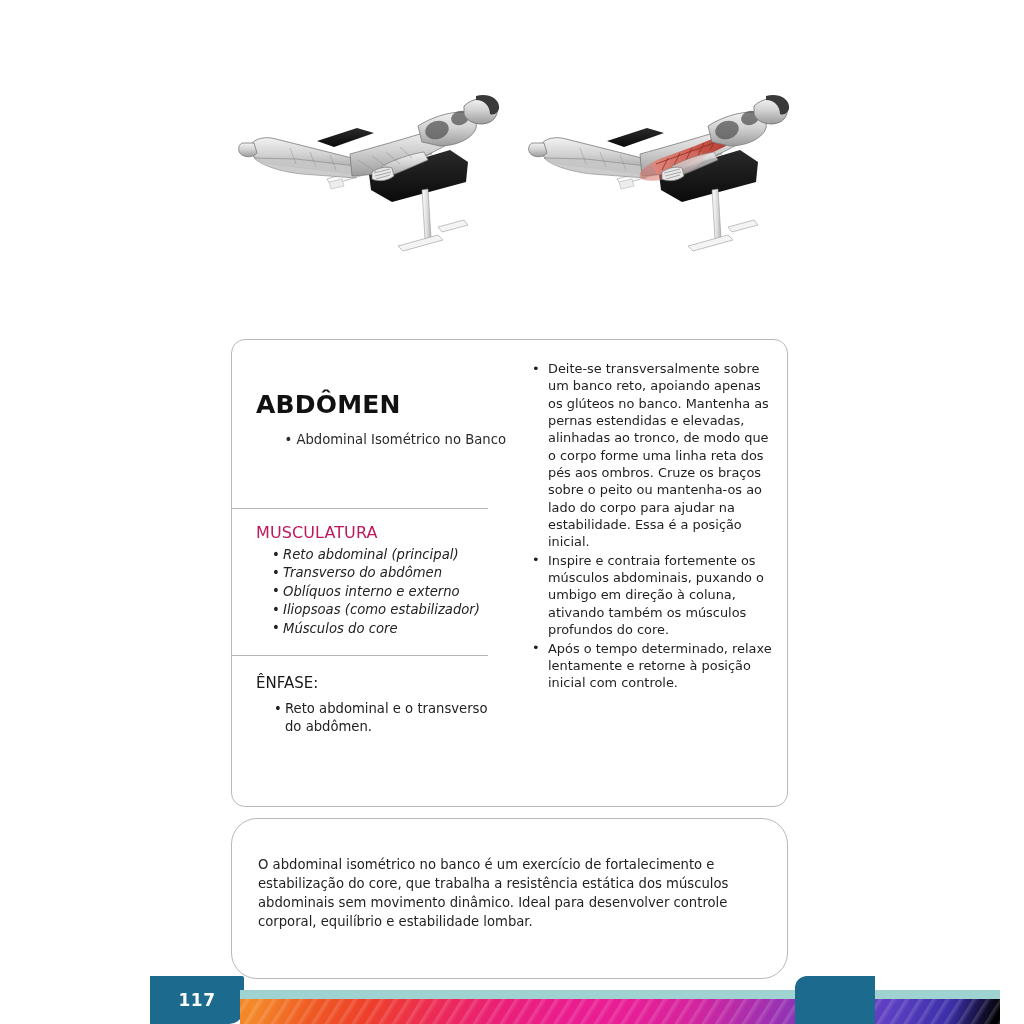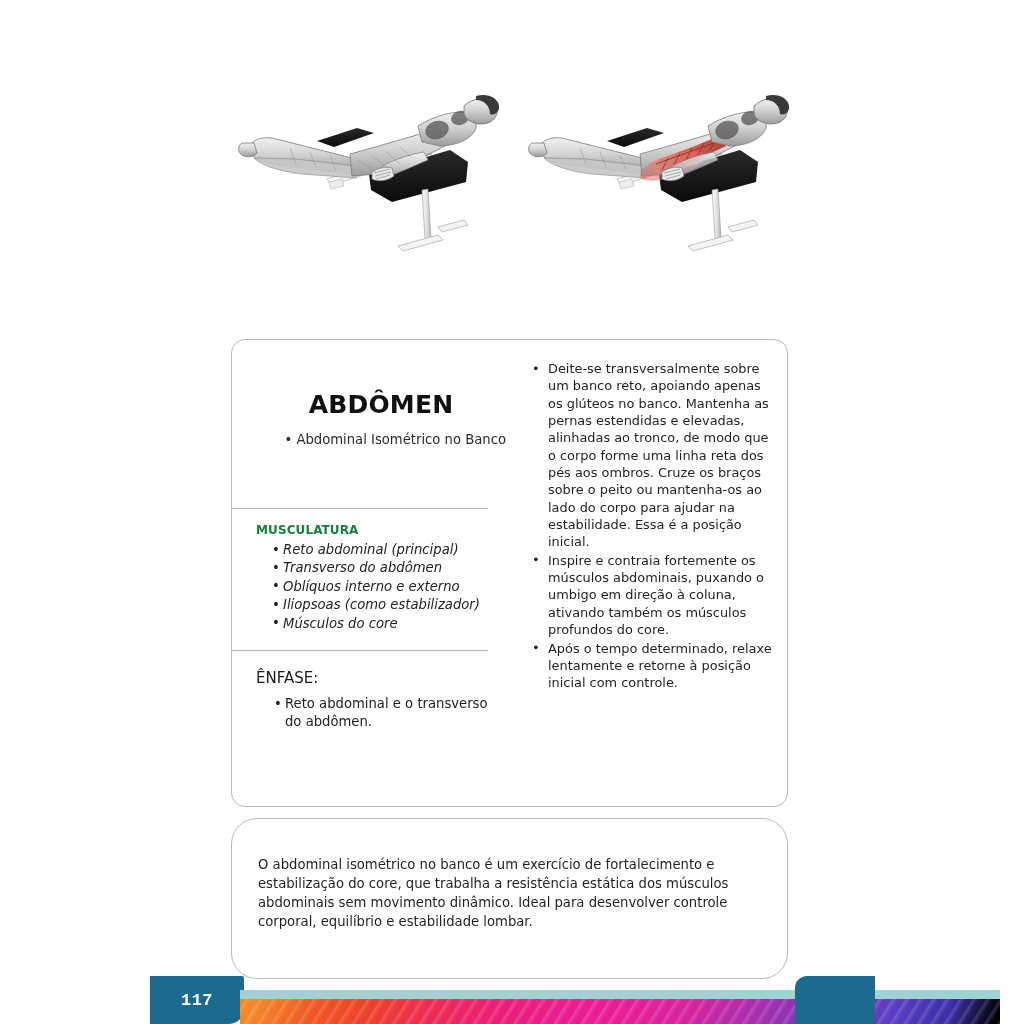--- a/index.html
+++ b/index.html
@@ -63,41 +63,40 @@
   .title-block {
     padding: 50px 0 0 24px;
     min-height: 100px;
   }
   h1.title {
     margin: 0;
     font-size: 25px;
     font-weight: bold;
     letter-spacing: 0.2px;
     color: #111;
-    text-align: center;
   }
   .subtitle {
     margin: 12px 0 0 18px;
     font-size: 13.2px;
     color: #2a2a2a;
     line-height: 1.35;
     text-align: right;
   }
 
   .rule {
     height: 1px;
     background: #b4b4b4;
     margin: 18px 18px 0 0;
   }
 
   .section-head {
     margin: 14px 0 2px 24px;
-    font-size: 12px;
-    font-weight: 700;
-    color: #15803d;
+    font-size: 16px;
+    font-weight: 400;
+    color: #be185d;
     letter-spacing: 0.1px;
   }
   .bullets {
     margin: 4px 0 0 0;
     padding: 0 0 0 40px;
     list-style: none;
   }
   .bullets li {
     font-size: 13.2px;
     line-height: 1.32;
@@ -191,21 +190,20 @@
     left: 150px;
     top: 0;
     width: 94px;
     height: 48px;
     background: #1c6a8e;
     border-bottom-right-radius: 15px;
     border-top-right-radius: 2px;
     display: flex;
     align-items: center;
     justify-content: center;
-    font-family: Liberation Mono, monospace;
   }
   .page-number {
     color: #ffffff;
     font-size: 17px;
     font-weight: bold;
     letter-spacing: 0.5px;
   }
   .teal-bar {
     position: absolute;
     left: 240px;

